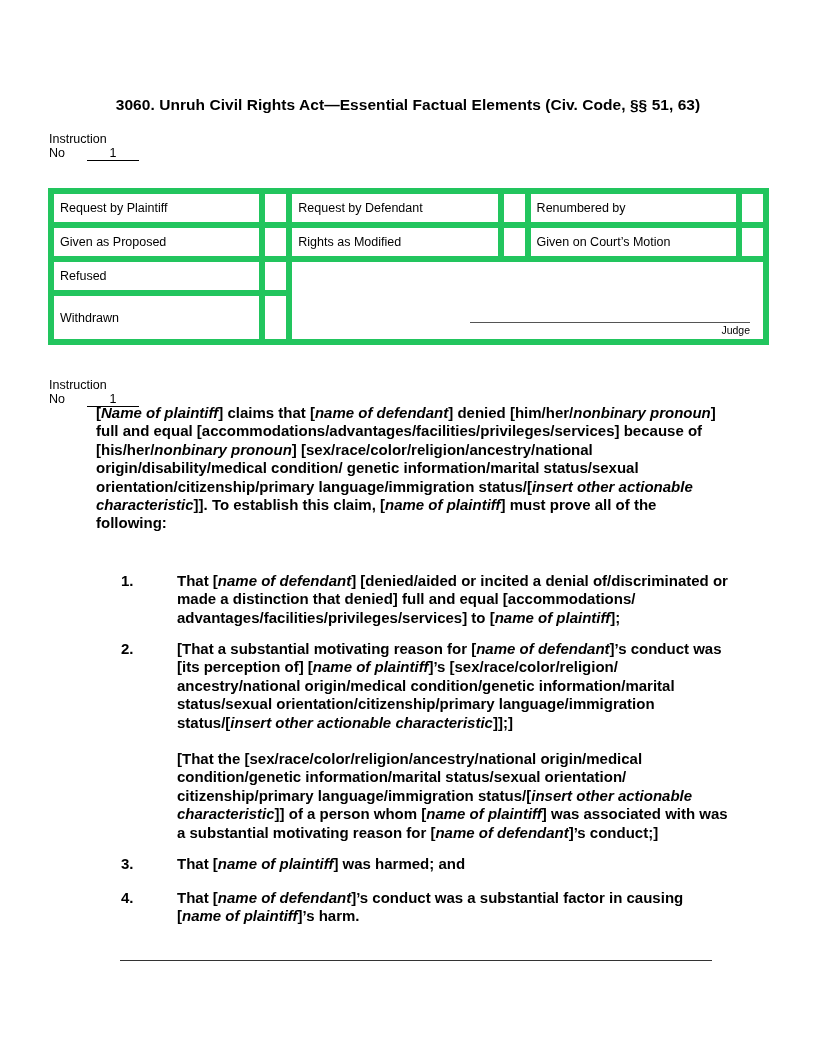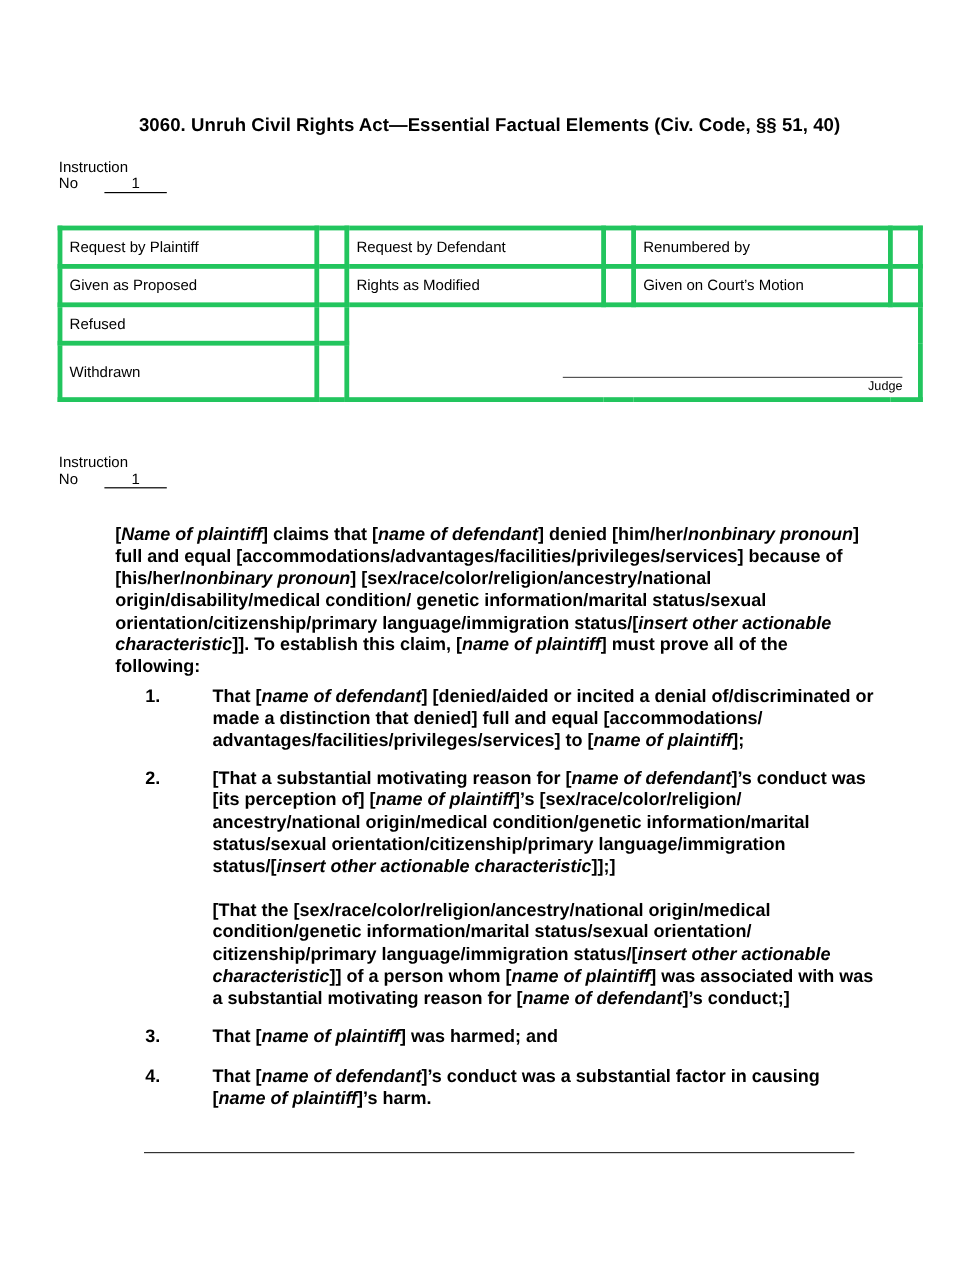--- a/index.html
+++ b/index.html
@@ -1,43 +1,43 @@
 <!DOCTYPE html>
 <html><head>
 <meta charset="utf-8">
 <style>
   html, body { margin: 0; padding: 0; background: #ffffff; }
   body { width: 816px; height: 1056px; position: relative; overflow: hidden; color: #000; font-family: "Liberation Sans", sans-serif; }
   .title { position: absolute; left: 0; width: 816px; top: 96px; text-align: center; font-weight: bold; font-size: 15.5px; letter-spacing: 0.05px; }
   .instr { position: absolute; left: 49px; font-size: 12.5px; line-height: 14px; }
   .instr .no-line { display: inline-block; width: 52px; border-bottom: 1px solid #000; text-align: center; margin-left: 22px; line-height: 13px; }
   table.req { position: absolute; left: 48px; top: 188px; width: 721px; border-collapse: collapse; font-size: 12.5px; }
-  table.req td { border: 4px solid #22c55e; padding: 0 6px; height: 28px; vertical-align: middle; }
+  table.req td { border: 6px solid #22c55e; padding: 0 6px; height: 28px; vertical-align: middle; }
   table.req td.box { width: 21px; padding: 0; }
   table.req td.w-wide { width: 194px; }
   table.req tr.r3 td { height: 28px; }
   table.req tr.r4 td { height: 43px; }
   .judge-cell { position: relative; }
   .judge-line { position: absolute; left: 178px; right: 13px; bottom: 16px; border-top: 1px solid #555; }
   .judge-label { position: absolute; right: 13px; bottom: 3px; font-size: 10.5px; }
   .body { position: absolute; left: 96px; width: 632px; font-weight: bold; font-size: 15px; line-height: 18.4px; }
   .body i { font-style: italic; }
-  .intro { top: 437px; }
+  .intro { top: 404px; }
   .item { position: absolute; left: 121px; width: 610px; font-weight: bold; font-size: 15px; line-height: 18.4px; }
   .item .num { position: absolute; left: 0; top: 0; }
   .item .txt { margin-left: 56px; }
   .item i { font-style: italic; }
   .footer-rule { position: absolute; left: 120px; width: 592px; top: 960px; border-top: 1px solid #333; }
   .footer { position: absolute; left: 120px; top: 966px; width: 600px; font-family: "Liberation Serif", serif; font-style: italic; font-size: 14px; line-height: 17px; color: #222; }
   .footer .l2 { padding-left: 24px; }
 </style>
 </head>
 <body>
 
-<div class="title">3060. Unruh Civil Rights Act—Essential Factual Elements (Civ. Code, §§ 51, 40)</div>
+<div class="title">3060. Unruh Civil Rights Act—Essential Factual Elements (Civ. Code, §§ 51, 63)</div>
 
 <div class="instr" style="top:132px;">
   <div>Instruction</div>
   <div><span>No</span><span class="no-line">1</span></div>
 </div>
 
 <table class="req">
   <tbody>
       <tr>
     <td class="w-wide">Request by Plaintiff</td>

